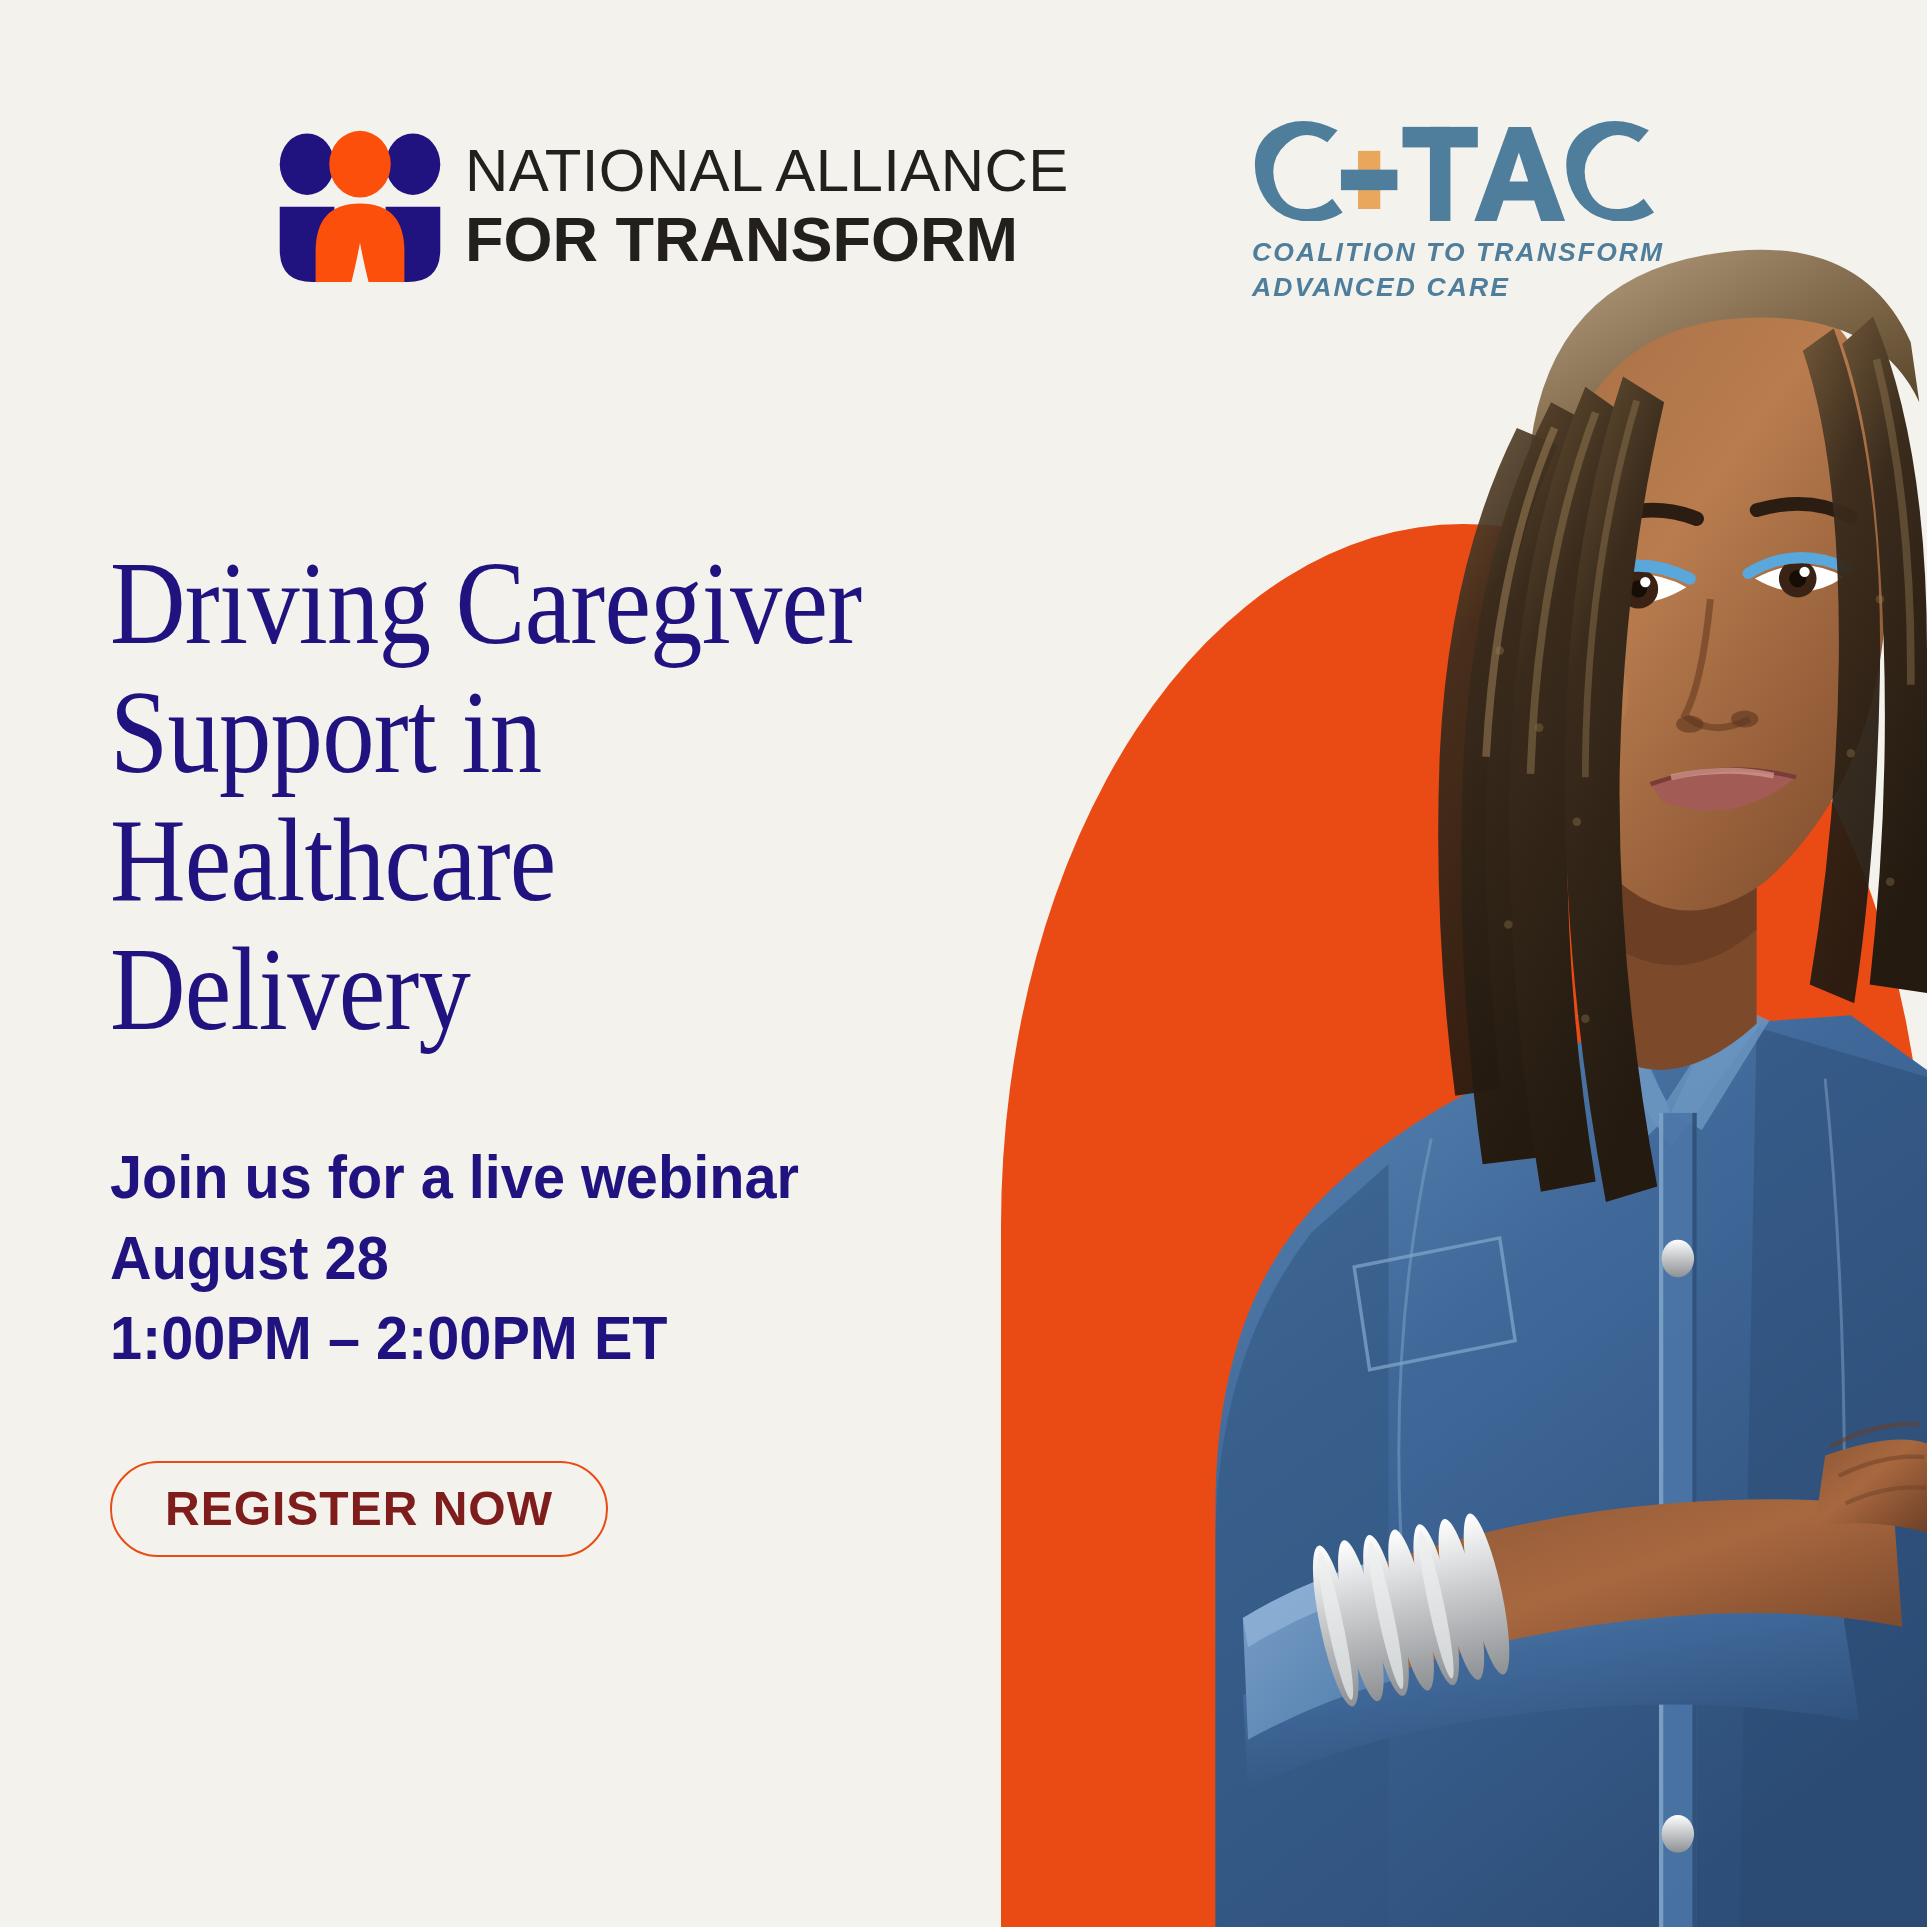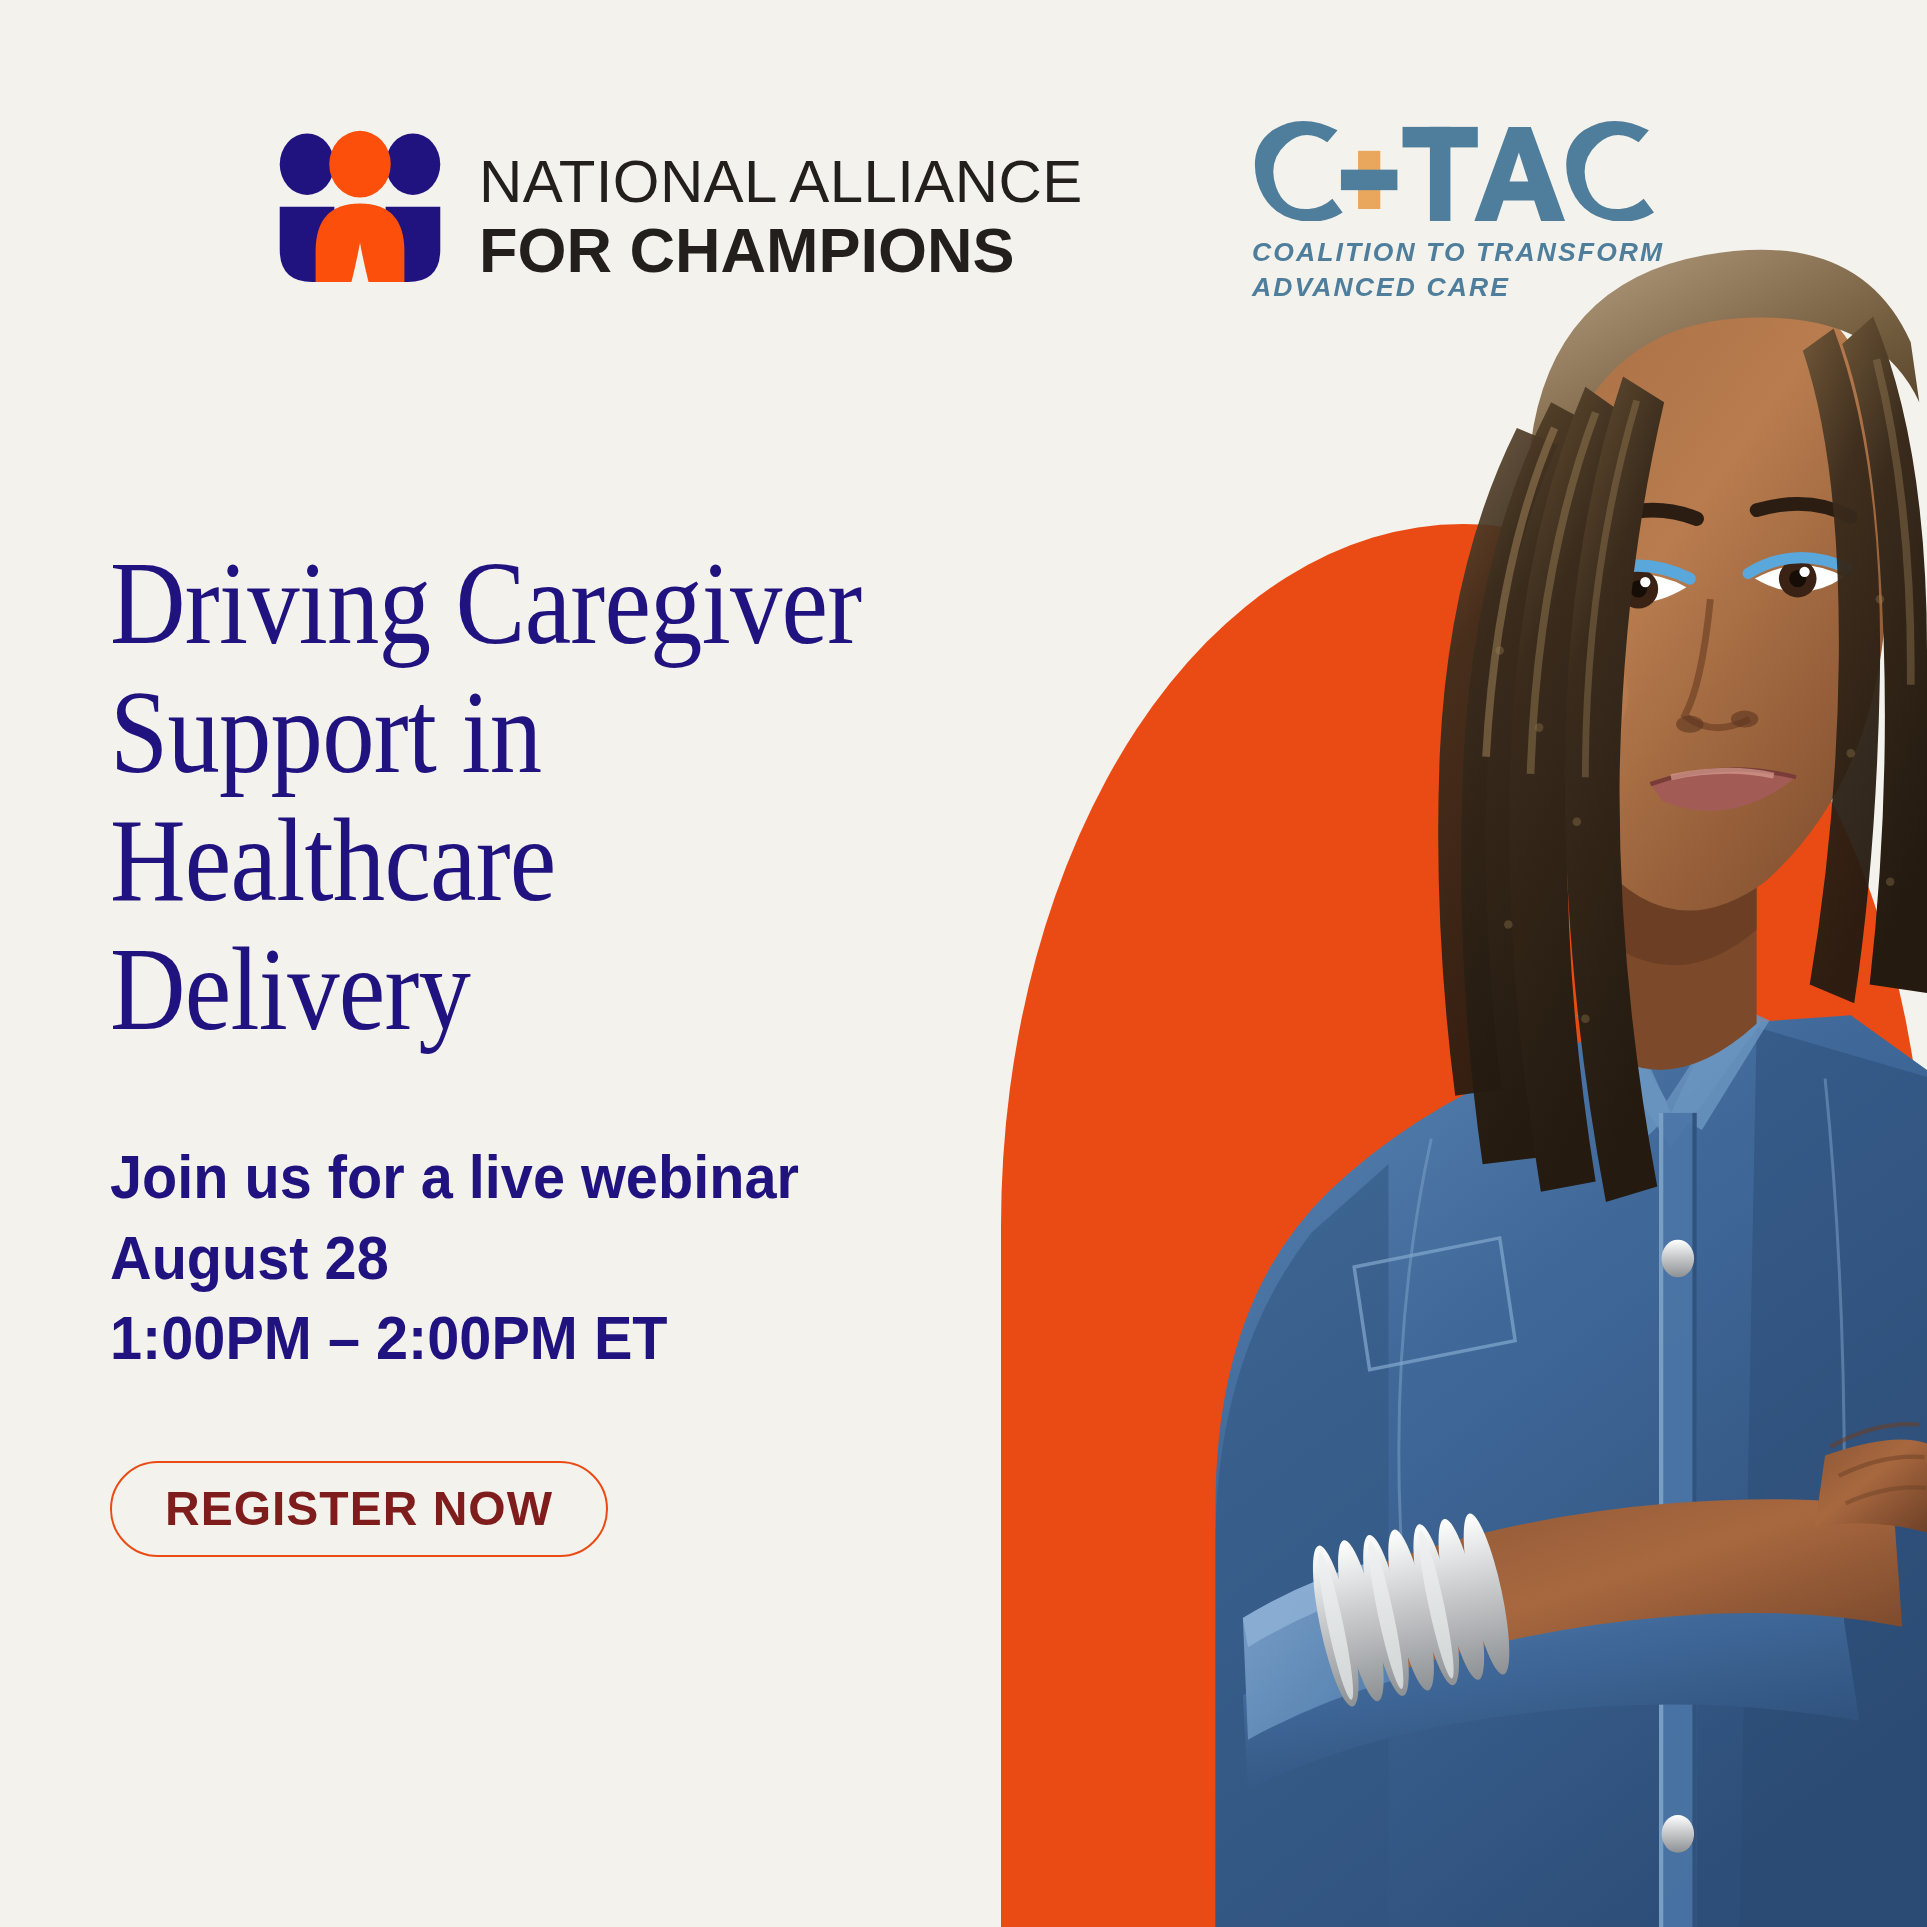--- a/index.html
+++ b/index.html
@@ -55,22 +55,22 @@
     left: 0;
     top: 0;
     width: 1927px;
     height: 342px;
   }
   .nac-logo {
     position: absolute;
     left: 276px;
     top: 130px;
     display: flex;
-    align-items: flex-end;
-    gap: 35px;
+    align-items: center;
+    gap: 21px;
   }
   .nac-mark { width: 168px; height: 152px; display: block; }
   .nac-words {
     display: flex;
     flex-direction: column;
     line-height: 1;
   }
   .nac-line1 {
     font-size: 60px;
     font-weight: 300;
@@ -372,21 +372,21 @@
         <ellipse cx="160" cy="40" rx="32" ry="36" fill="#201380"></ellipse>
         <ellipse cx="98" cy="40" rx="36" ry="39" fill="#FB4F0B"></ellipse>
         <path d="M 4 90 L 68 90 L 68 178 L 42 178 Q 4 178 4 140 Z" fill="#201380"></path>
         <path d="M 192 90 L 128 90 L 128 178 L 154 178 Q 192 178 192 140 Z" fill="#201380"></path>
         <path d="M 98 86 Q 150 86 150 142 L 150 178 L 46 178 L 46 142 Q 46 86 98 86 Z" fill="#FB4F0B"></path>
         <path d="M 98 132 L 98 178 L 88 178 Q 94 154 98 132 Z" fill="#F4F2EC"></path>
         <path d="M 98 132 L 98 178 L 108 178 Q 102 154 98 132 Z" fill="#F4F2EC"></path>
       </svg>
       <div class="nac-words">
         <span class="nac-line1">NATIONAL ALLIANCE</span>
-        <span class="nac-line2">FOR CHAMPIONS</span>
+        <span class="nac-line2">FOR TRANSFORM</span>
       </div>
     </div>
 
     <div class="ctac-logo">
       <svg class="ctac-mark" viewBox="0 0 470 118">
 
         <path d="M 88 26 Q 62 8 40 28 Q 18 48 28 78 Q 38 106 66 104 Q 82 103 94 92 L 106 108
                  Q 84 122 58 118 Q 18 112 6 72 Q -4 32 24 12 Q 58 -10 100 12 Z" fill="#4E7E9B"></path>
 
         <rect x="124" y="36" width="26" height="68" fill="#E9A75E"></rect>

